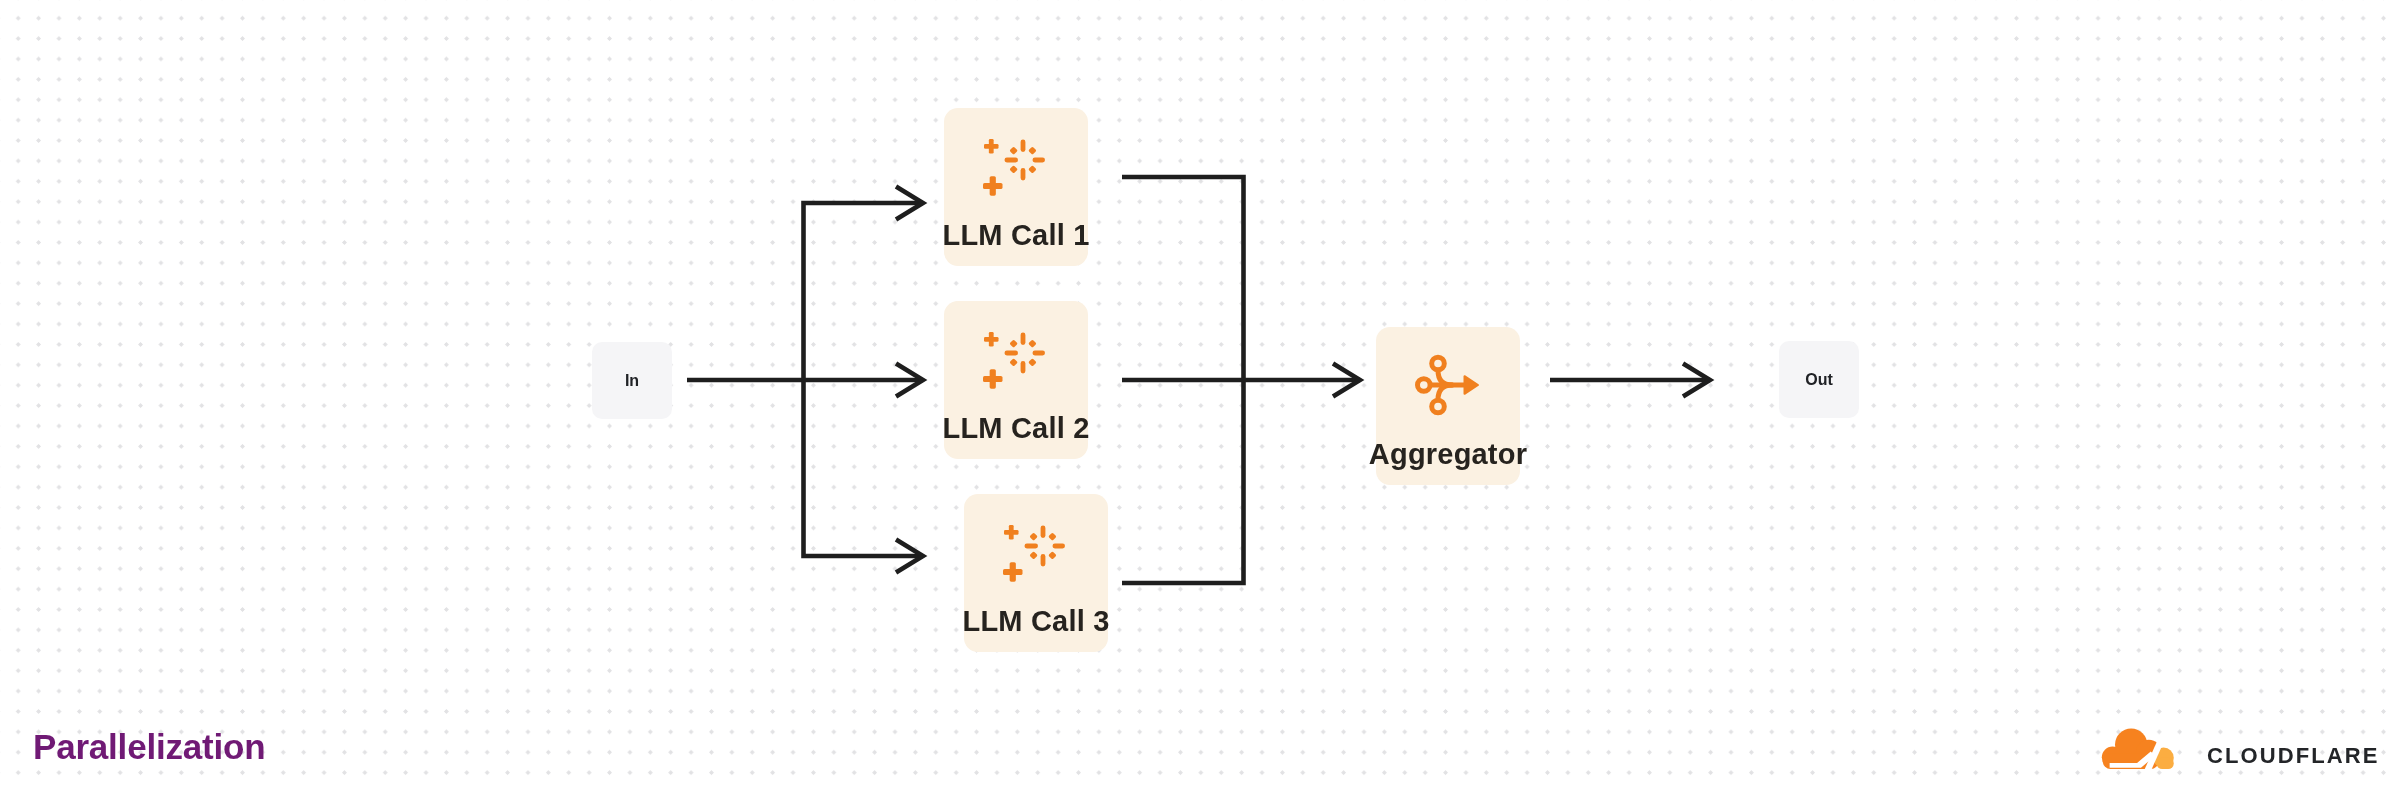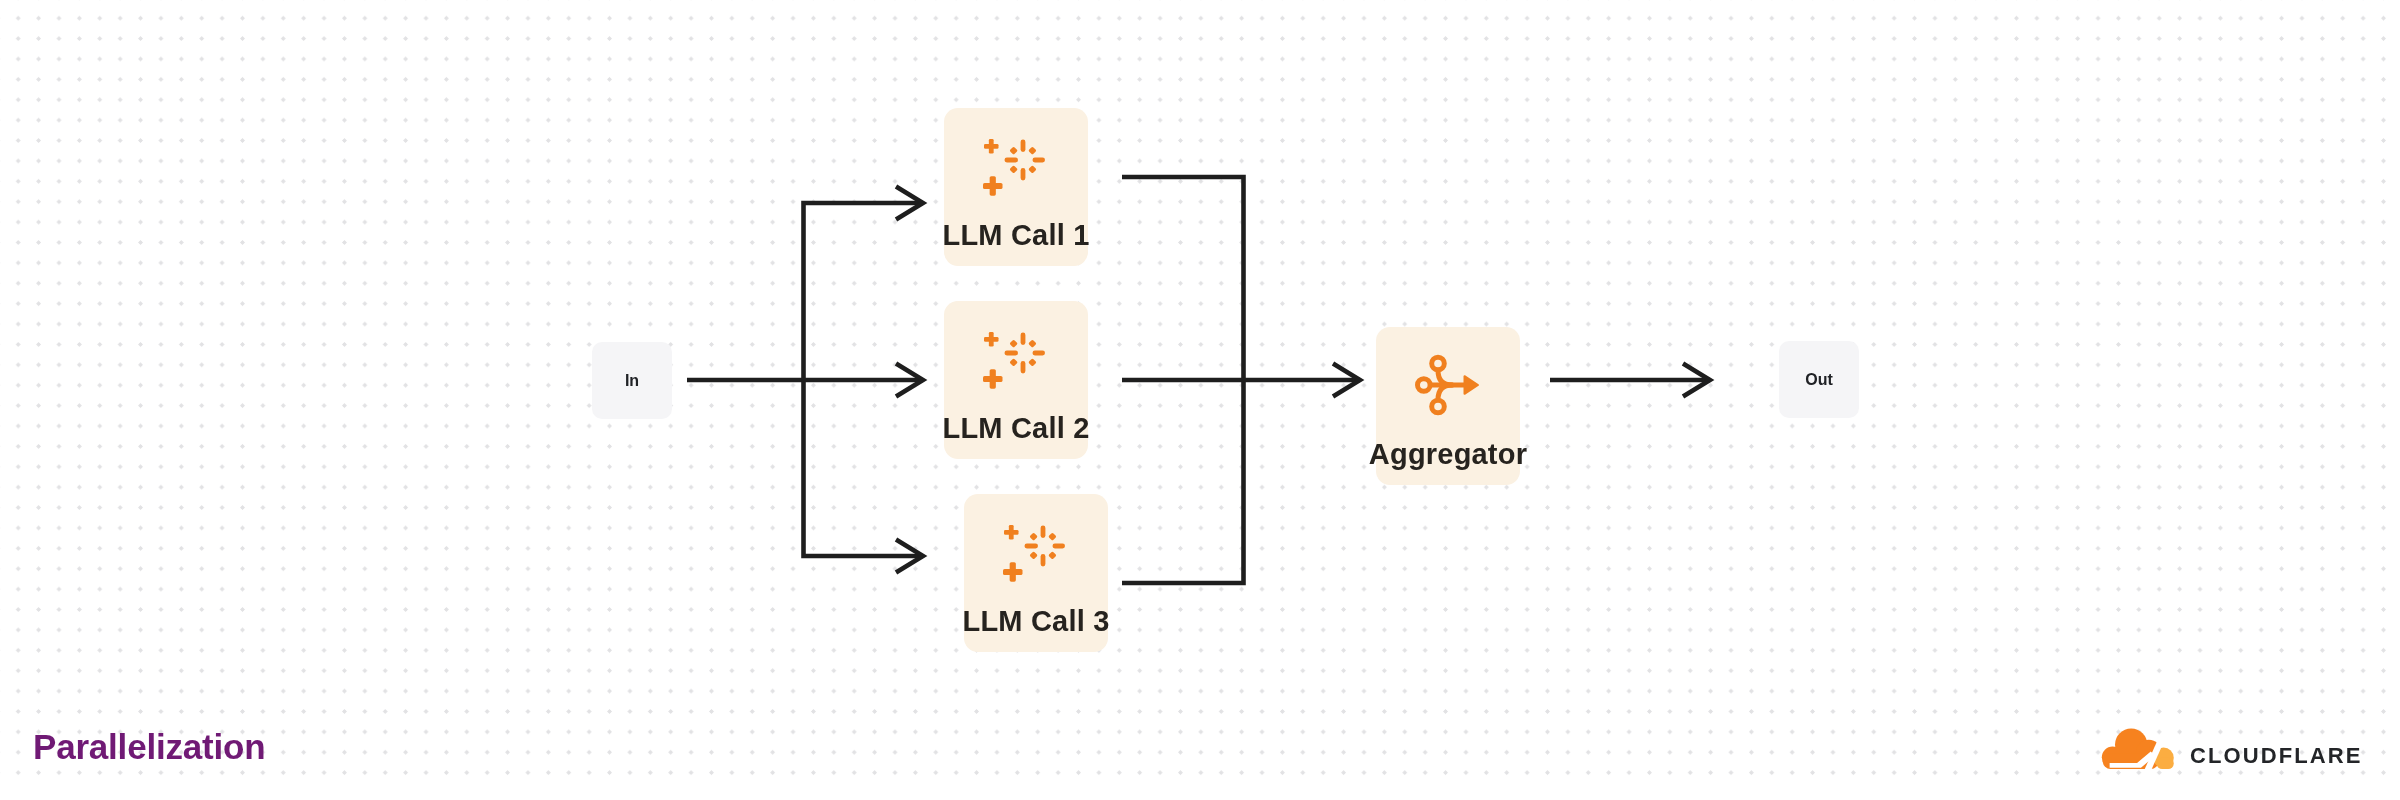--- a/index.html
+++ b/index.html
@@ -34,21 +34,21 @@
   }
 
   .diagram-title {
     position:absolute; left:33px; top:729px;
     font-size:35px; line-height:36px; font-weight:700; color:#701a75;
     letter-spacing:-0.2px;
   }
 
   .brand-logo {
     position:absolute; left:2097px; top:725px; height:47px;
-    display:flex; align-items:flex-end; gap:9px;
+    display:flex; align-items:flex-end; gap:26px;
   }
   .brand-wordmark {
     font-weight:700; font-size:22px; color:#232528;
     letter-spacing:2.1px; padding-bottom:3px; white-space:nowrap;
   }
 </style>
 </head>
 <body>
 
 <svg width="0" height="0" style="position:absolute" aria-hidden="true">

